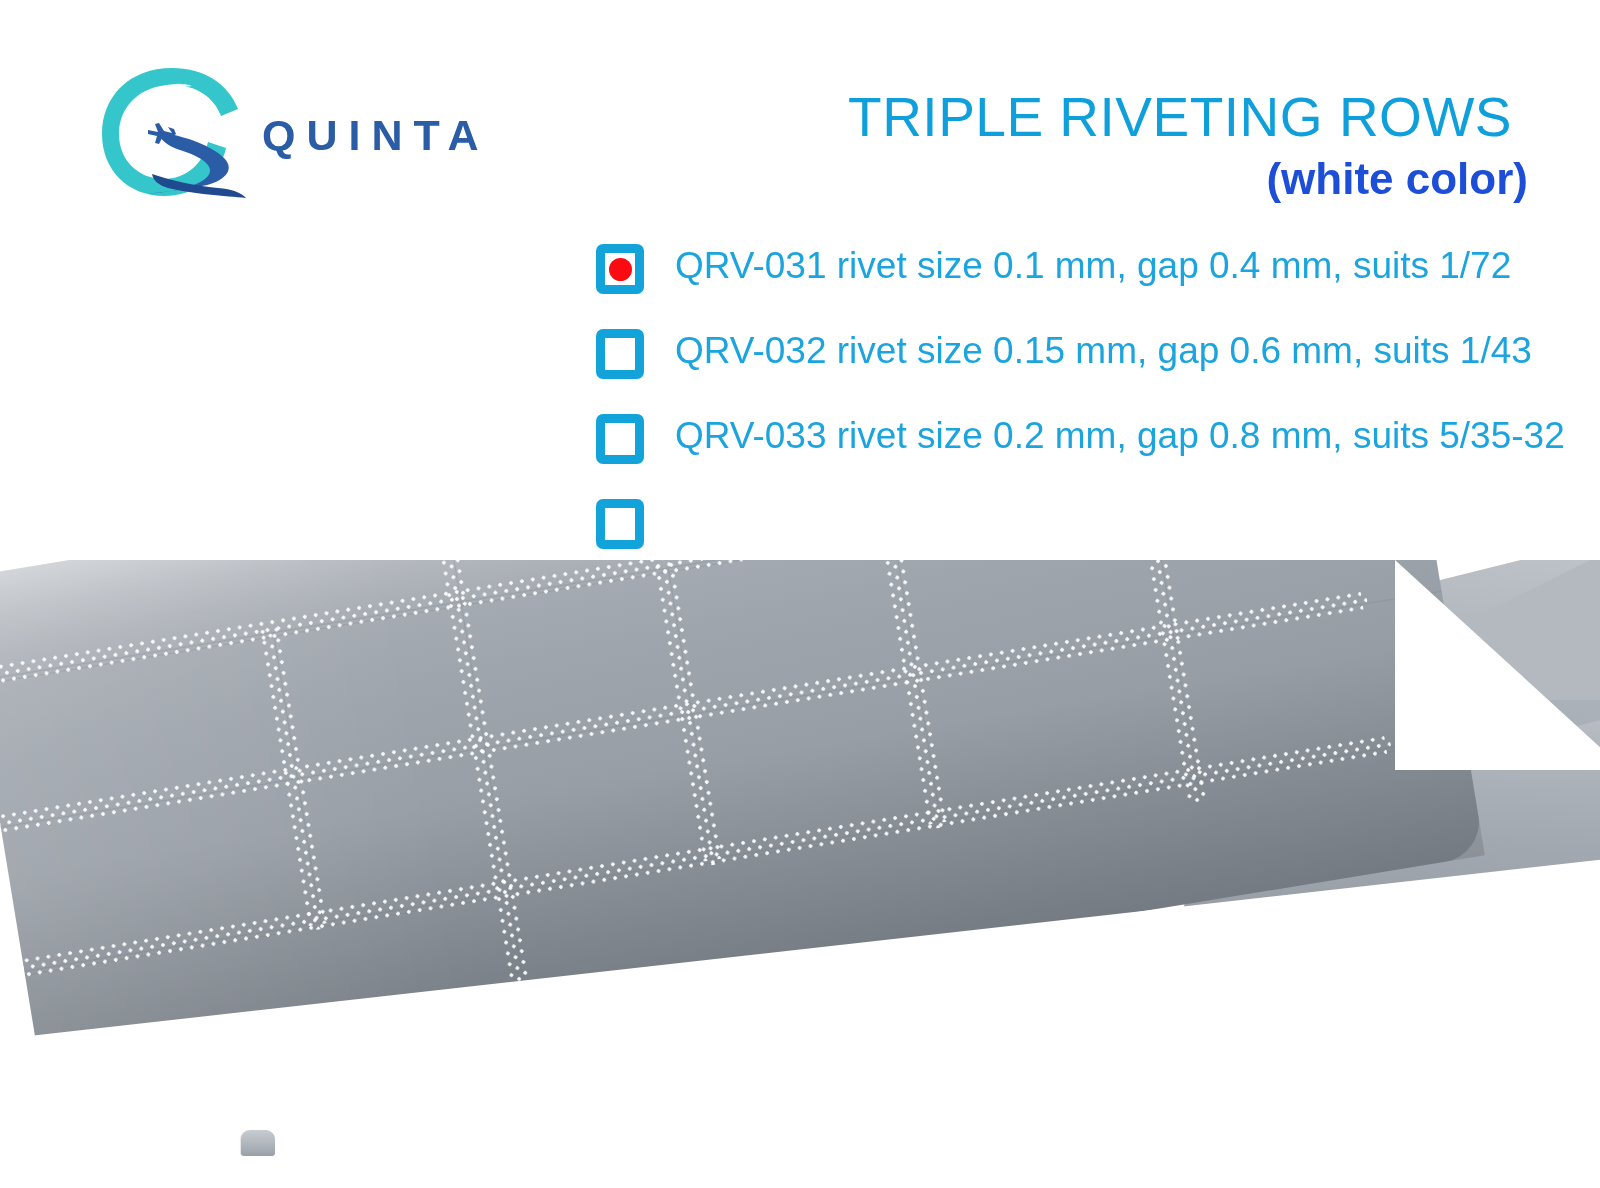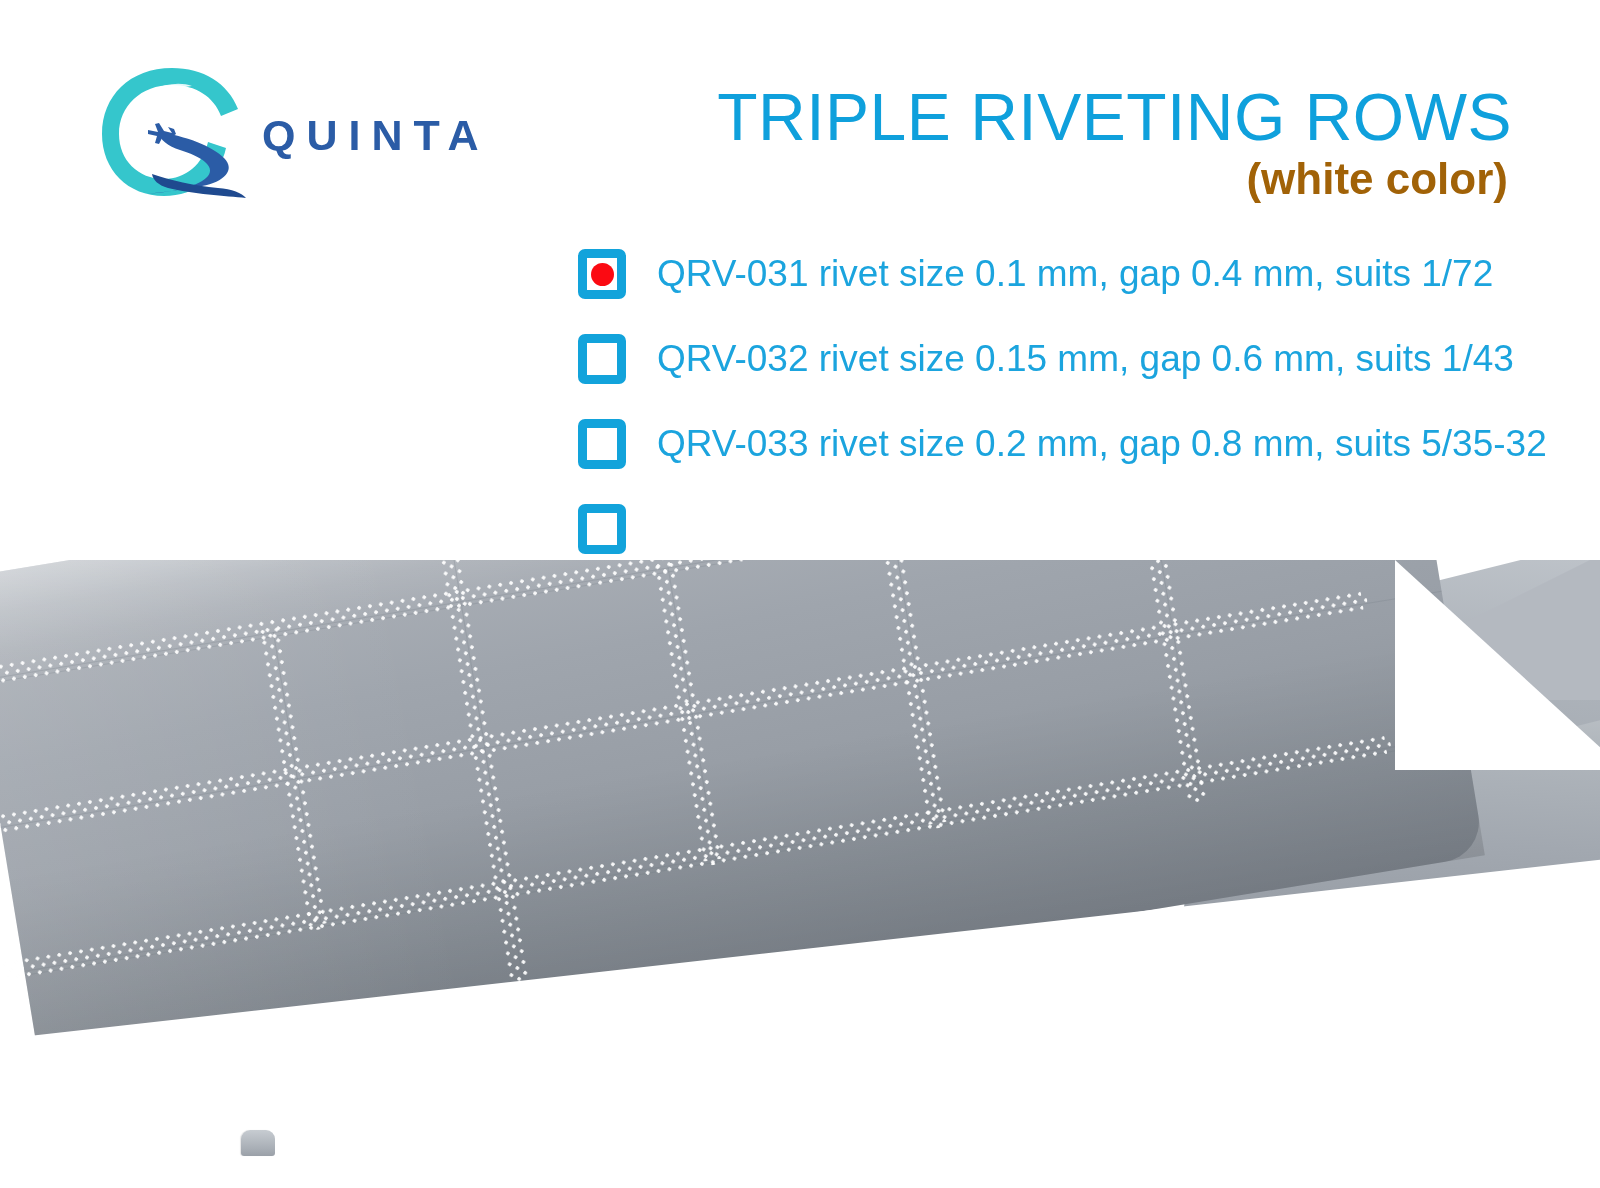--- a/index.html
+++ b/index.html
@@ -54,51 +54,52 @@
     letter-spacing: 11px;
     color: #2b5ca6;
     white-space: nowrap;
   }
 
   
   #title-main {
     position: absolute;
     right: 88px;
     top: 86px;
-    font-size: 66px;
+    font-size: 55px;
     line-height: 62px;
     letter-spacing: 0.5px;
     color: #0fa0dc;
     text-align: right;
     white-space: nowrap;
   }
   #title-sub {
     position: absolute;
-    right: 92px;
+    right: 72px;
     top: 152px;
     font-size: 44px;
     line-height: 54px;
     font-weight: bold;
-    color: #a16207;
+    color: #1d4ed8;
     text-align: right;
     white-space: nowrap;
   }
 
   
   #options {
     position: absolute;
     left: 578px;
     top: 244px;
     width: 960px;
   }
   .option-row {
     display: flex;
-    align-items: center;
+    align-items: flex-start;
     height: 60px;
     margin-bottom: 25px;
+    margin-left: 18px;
   }
   .option-row:last-child { margin-bottom: 0; }
 
   .checkbox {
     position: relative;
     width: 48px;
     height: 50px;
     flex: 0 0 auto;
     box-sizing: border-box;
     border: 9px solid #12a3db;

